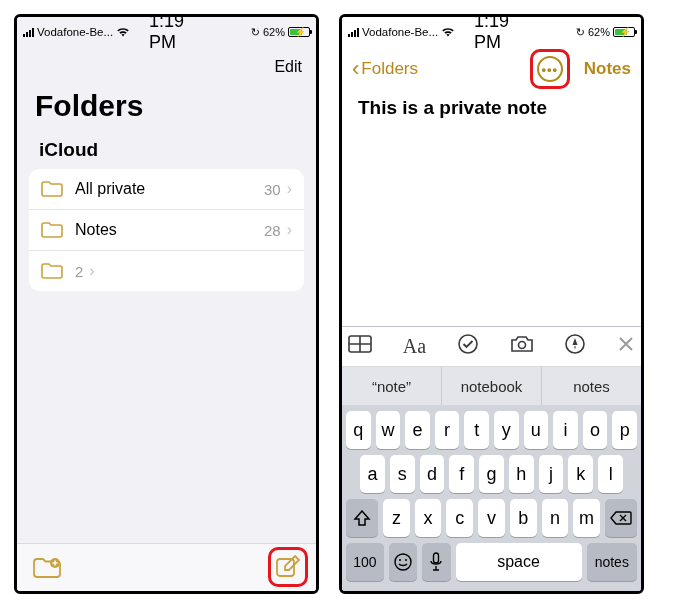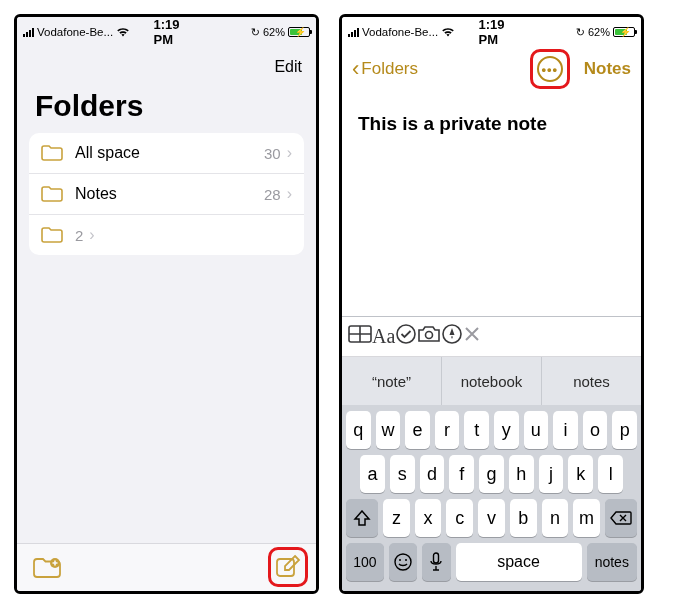--- a/index.html
+++ b/index.html
@@ -25,21 +25,21 @@
   
   .status {
     height: 22px;
     display:flex; align-items:center;
     padding: 15px 6px;
     font-size: 12px;
     color:#000;
     background:inherit;
   }
   .sb-left { display:flex; align-items:center; gap:3px; flex:1;}
-  .sb-center { flex:0; font-weight:700; font-size:13px;}
+  .sb-center { flex:0; font-weight:400; font-size:18px;}
   .sb-right { display:flex; align-items:center; gap:3px; flex:1; justify-content:flex-end;}
   .carrier { font-size:11.5px; }
   .signal { display:flex; align-items:flex-end; gap:1px; }
   .signal i { width:2px; background:#000; display:block;}
   .signal i:nth-child(1){height:3px;}
   .signal i:nth-child(2){height:5px;}
   .signal i:nth-child(3){height:7px;}
   .signal i:nth-child(4){height:9px;}
   .wifi { font-size:13px; }
   .loop { font-size:11px; }
@@ -107,38 +107,38 @@
   .spacer{flex:1;}
   .done { color:#b58a1b; font-size:17px; font-weight:600; margin-left:8px;}
   .more-circ {
     width:26px;height:26px;border:2px solid #b58a1b;border-radius:50%;
     display:flex;align-items:center;justify-content:center;
     color:#b58a1b; font-size:13px; letter-spacing:1px; font-weight:700;
   }
   .note-body{
     padding: 6px 16px; flex:1;
   }
-  .note-title{ font-size:19px; font-weight:800; color:#000;margin-top:16px;}
+  .note-title{ font-size:19px; font-weight:800; color:#000;}
 
   
   .kbd-wrap{
     background:#d1d4da;
     border-top:1px solid #bfc2c8;
   }
   .kbd-tools{
     background:#fff;
     height:40px;
-    display:flex;align-items:center;justify-content:flex-start;
+    display:flex;align-items:center;justify-content:space-between;
     padding:0 6px;
     border-bottom:1px solid #d8d8dc;
   }
   .kbd-tools span{font-size:20px;color:#3a3a3c;}
   .kbd-tools .x{color:#9a9aa0;}
   .predict{
-    display:flex;height:48px;
+    display:flex;height:38px;
     background:#e3e5ea;
   }
   .predict div{
     flex:1;display:flex;align-items:center;justify-content:center;
     font-size:15px;color:#2b2b2b;
     border-right:1px solid #c7cad0;
   }
   .predict div:last-child{border-right:none;}
   .krow{display:flex;gap:5px;padding:6px 4px 0 4px;}
   .key{
@@ -186,29 +186,30 @@
             <i></i>
             <span class="bolt">⚡</span>
           </span>
     </div>
   </div>
 
   <div class="navbar">
     <span class="edit">Edit</span>
   </div>
   <div class="title-big">Folders</div>
+  <div class="section-label">iCloud</div>
 
   <div class="list">
     <div class="li">
       <span class="folder-ico">
         <svg width="22" height="16" viewBox="0 0 22 16">
               <path d="M1 3 C1 1.9 1.9 1 3 1 L8 1 L10 3 L19 3 C20.1 3 21 3.9 21 5 L21 13 C21 14.1 20.1 15 19 15 L3 15 C1.9 15 1 14.1 1 13 Z" fill="none" stroke="#c9a23d" stroke-width="1.6"></path>
             </svg>
       </span>
-      <span class="li-label">All space</span>
+      <span class="li-label">All private</span>
       <span class="li-count">30</span>
       <span class="chev">›</span>
     </div>
     <div class="li">
       <span class="folder-ico">
         <svg width="22" height="16" viewBox="0 0 22 16">
               <path d="M1 3 C1 1.9 1.9 1 3 1 L8 1 L10 3 L19 3 C20.1 3 21 3.9 21 5 L21 13 C21 14.1 20.1 15 19 15 L3 15 C1.9 15 1 14.1 1 13 Z" fill="none" stroke="#c9a23d" stroke-width="1.6"></path>
             </svg>
       </span>
       <span class="li-label">Notes</span>

